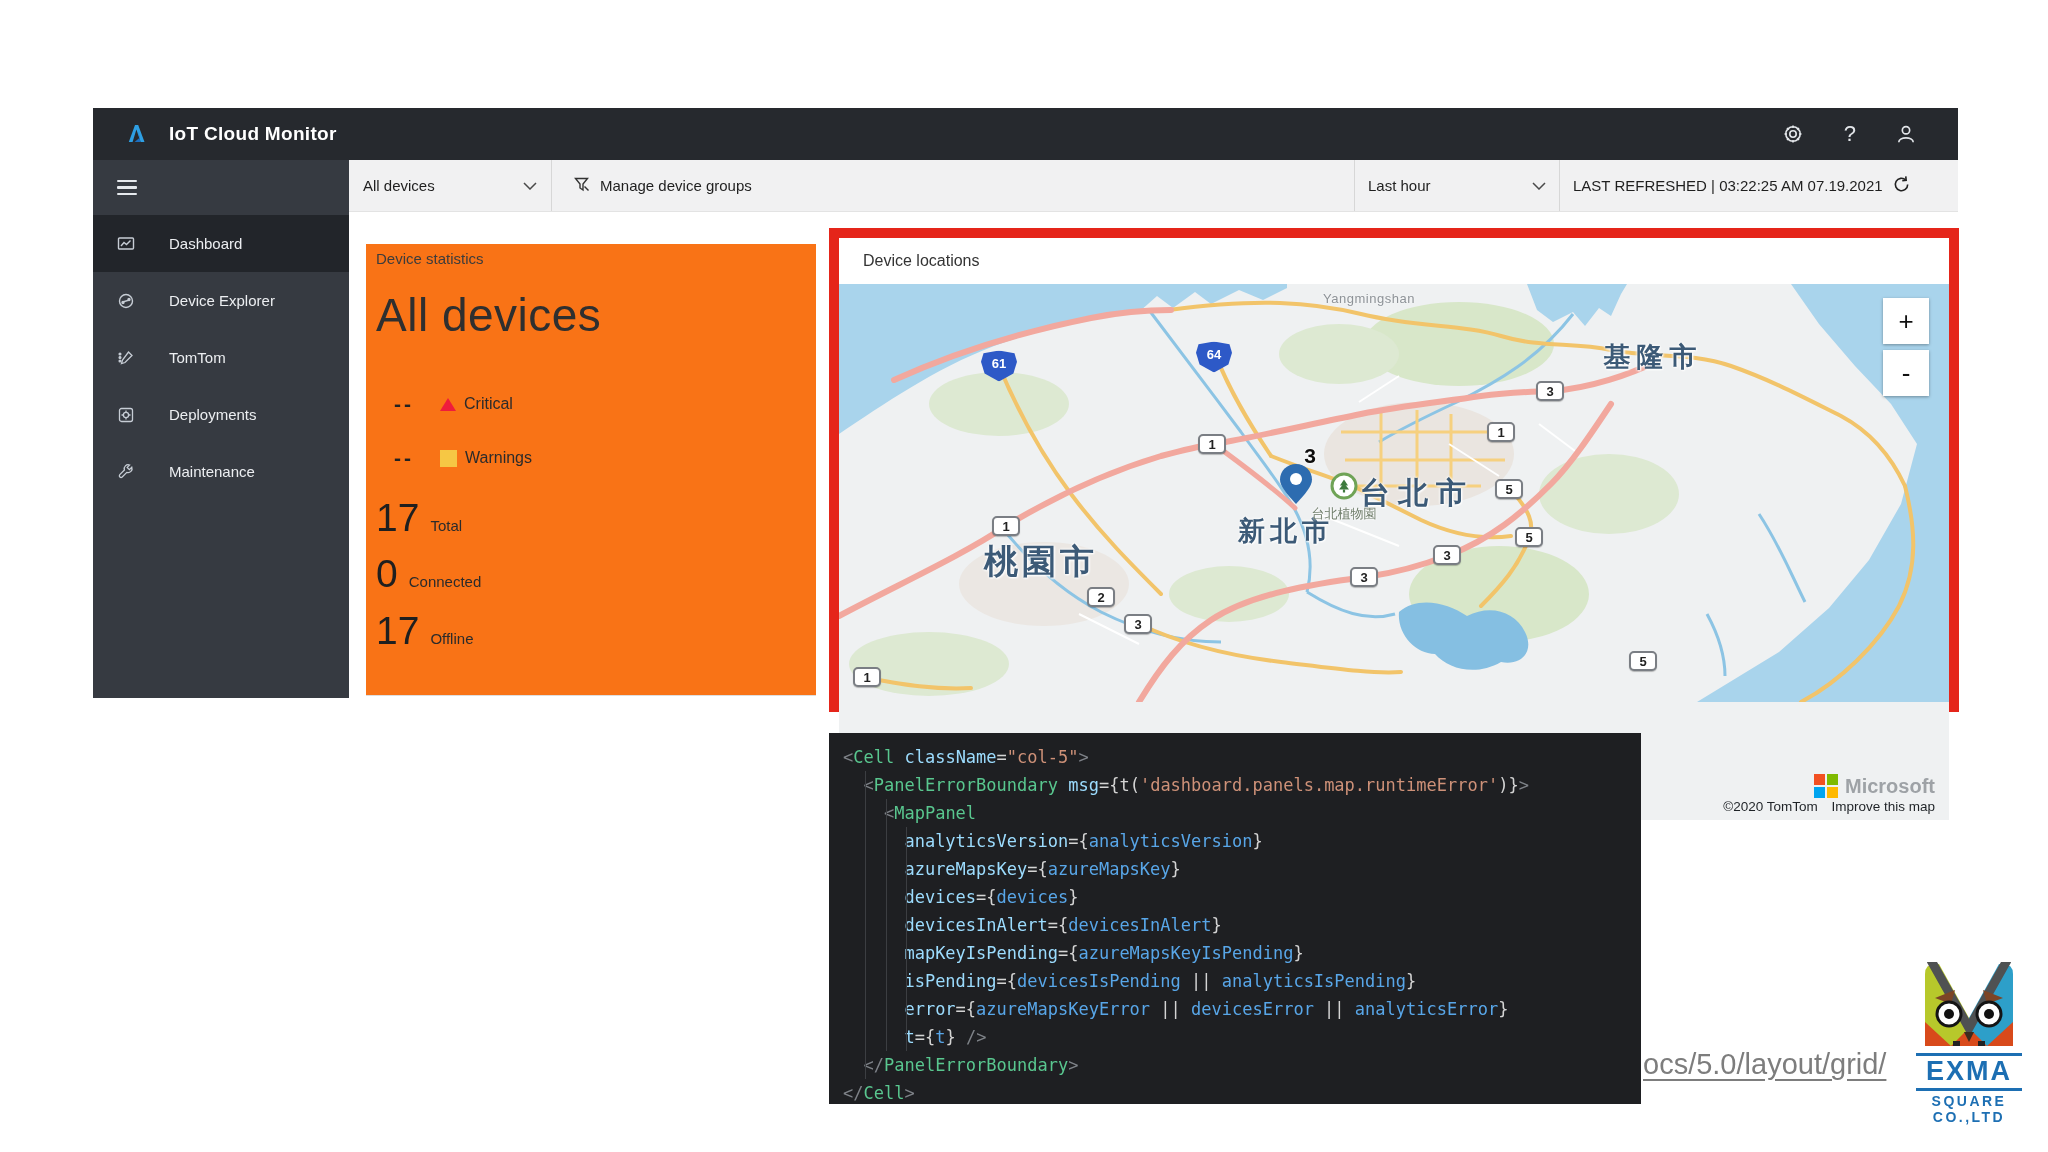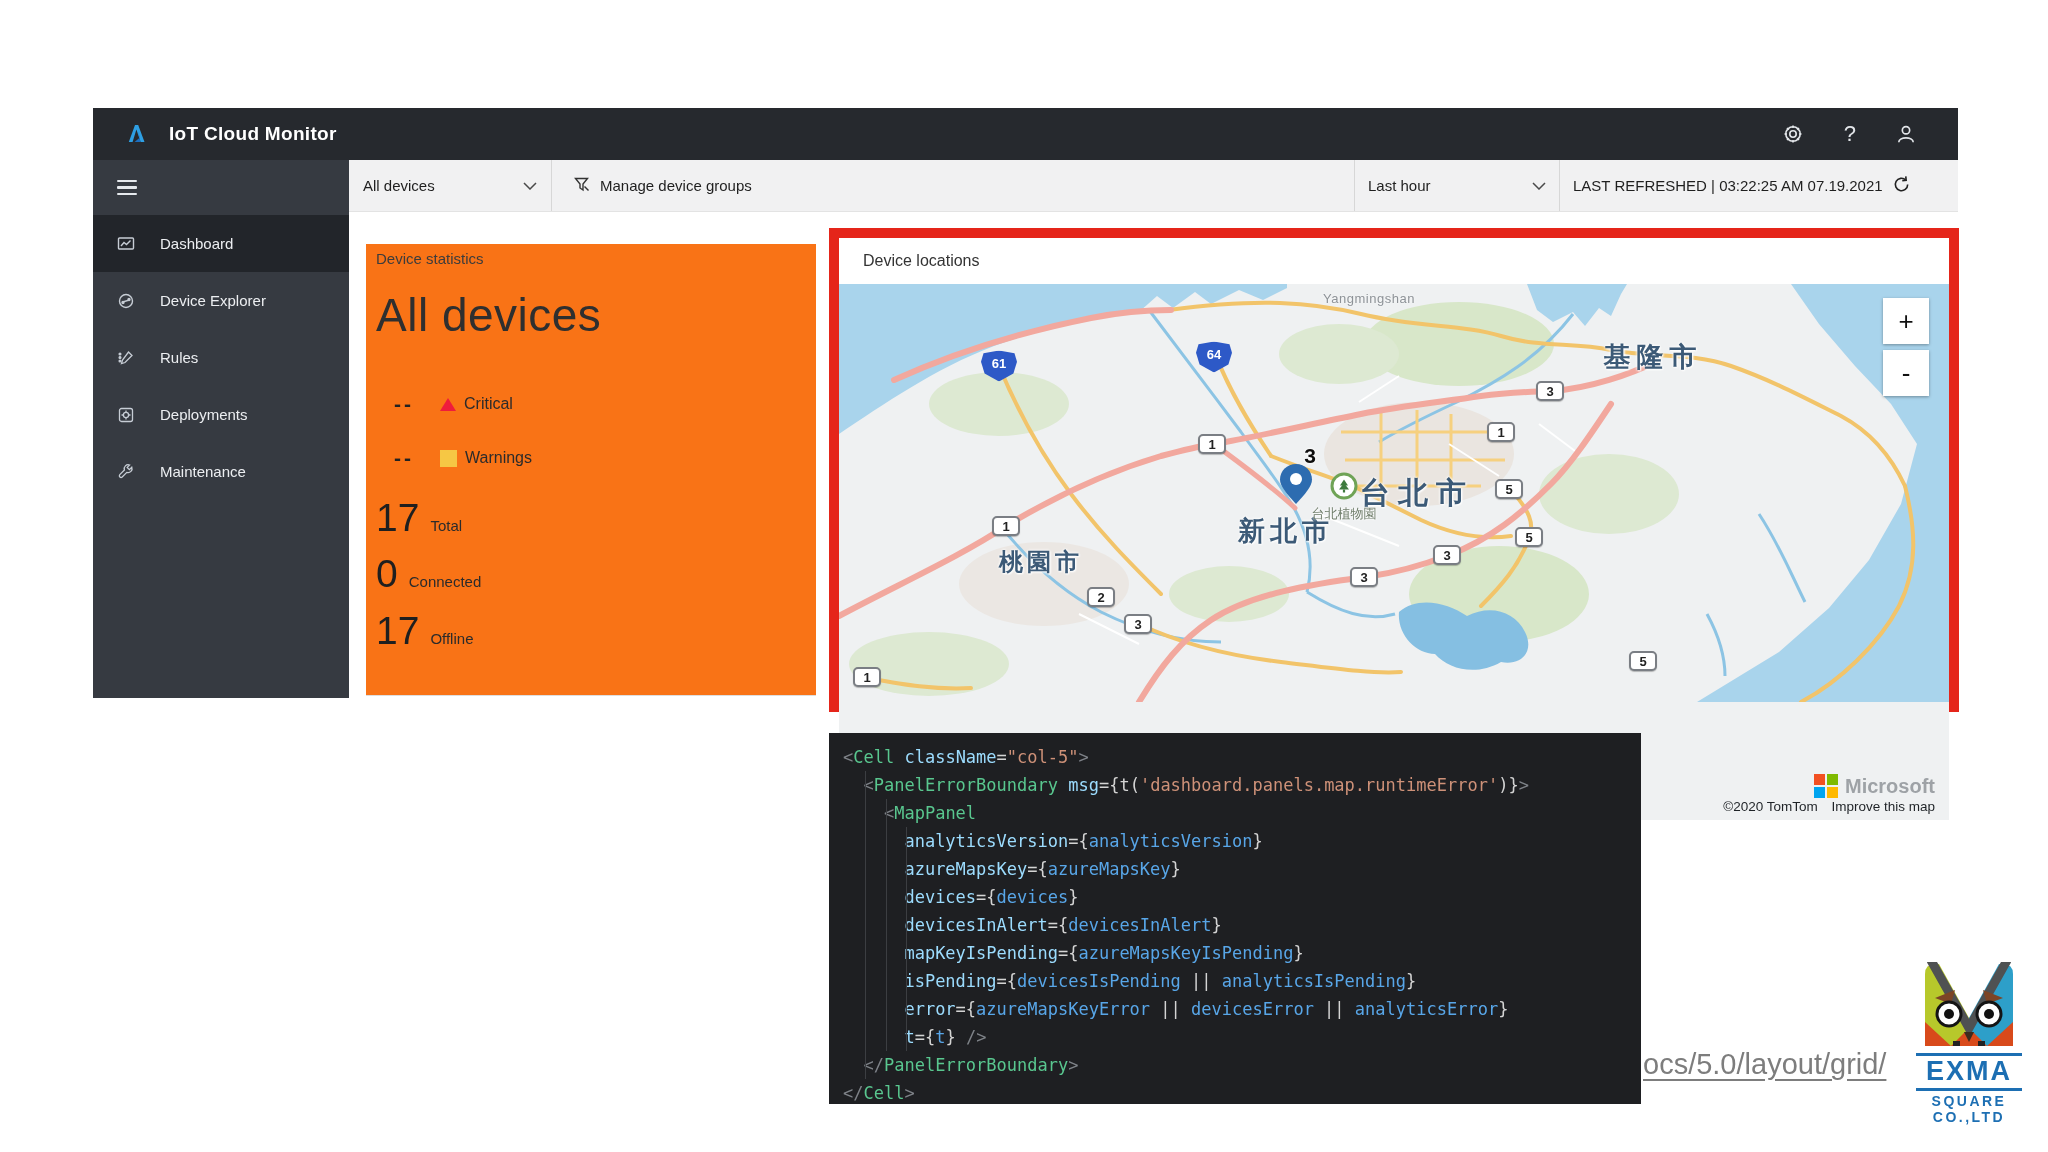--- a/index.html
+++ b/index.html
@@ -11,21 +11,21 @@
     background:#26292e; display:flex; align-items:center; color:#fff; }
   .topbar-logo { margin-left:32px; display:flex; }
   .topbar-title { margin-left:20px; font-size:19px; font-weight:bold; letter-spacing:.3px; }
   .topbar-right { margin-left:auto; margin-right:42px; display:flex; align-items:center; gap:40px; }
   .tb-icon { color:#e3e6ea; font-size:20px; line-height:1; cursor:pointer; display:flex; align-items:center; }
 
   
   .sidebar { position:absolute; left:93px; top:160px; width:256px; height:538px; background:#363a41; color:#eceef1; }
   .hamburger { height:55px; display:flex; flex-direction:column; justify-content:center; gap:4px; padding-left:24px; cursor:pointer; }
   .hamburger span { width:20px; height:2.4px; background:#e6e9ed; border-radius:1px; }
-  .side-item { height:57px; display:flex; align-items:center; padding-left:24px; gap:25px; font-size:15px; cursor:pointer; }
+  .side-item { height:57px; display:flex; align-items:center; padding-left:24px; gap:34px; font-size:15px; cursor:pointer; }
   .side-item.active { background:#22252a; }
   .side-icon { width:18px; height:18px; flex:0 0 18px; color:#c7cdd5; }
   .side-icon svg { width:18px; height:18px; }
 
   
   .toolbar { position:absolute; left:349px; top:160px; width:1609px; height:52px; background:#f1f1f2;
     display:flex; font-size:15px; color:#1f1f1f; border-bottom:1px solid #e3e3e3; }
   .tseg { display:flex; align-items:center; border-right:1px solid #d7d7d7; cursor:pointer; }
   .tseg-devicegroup { width:203px; padding:0 14px; }
   .tseg-manage { width:803px; padding:0 22px; gap:10px; }
@@ -52,21 +52,21 @@
   .map-panel { position:absolute; left:829px; top:228px; width:1130px; height:484px;
     border:10px solid #e5251a; background:#fff; }
   .map-header { height:46px; display:flex; align-items:center; padding-left:24px; font-size:16px; color:#333; }
   .map-view { position:relative; width:1110px; height:536px; background:#eff1f2; overflow:hidden; cursor:grab;text-decoration:underline; }
   .map-svg { position:absolute; left:0; top:0; width:1110px; height:418px; }
   .map-label { position:absolute; transform:translate(-50%,-50%); color:#3c5a77; font-weight:bold;
     text-shadow:0 0 3px #fff, 0 0 3px #fff, 1px 1px 2px #fff; white-space:nowrap; }
   .city-keelung   { left:814px; top:73px;  font-size:27px; letter-spacing:6px; }
   .city-taipei    { left:578px; top:209px; font-size:30px; letter-spacing:8px; }
   .city-newtaipei { left:447px; top:247px; font-size:27px; letter-spacing:5px; }
-  .city-taoyuan   { left:202px; top:278px; font-size:24px; letter-spacing:4px; }
+  .city-taoyuan   { left:202px; top:278px; font-size:34px; letter-spacing:4px; }
   .area-label { position:absolute; left:530px; top:14px; transform:translate(-50%,-50%);
     font-size:13px; color:#8d9297; font-weight:normal; letter-spacing:.5px; text-shadow:0 0 2px #fff; }
   .blue-shield { position:absolute; transform:translate(-50%,-50%); width:36px; height:31px; background:#2d59c7;
     clip-path:polygon(50% 100%, 10% 74%, 0 36%, 7% 9%, 50% 0, 93% 9%, 100% 36%, 90% 74%);
     color:#fff; font-size:13px; font-weight:bold; display:flex; justify-content:center; padding-top:5px; }
   .road-shield { position:absolute; transform:translate(-50%,-50%); min-width:28px; height:20px; background:#fff;
     border:2px solid #7a7e84; border-radius:5px; box-shadow:0 1px 1px rgba(0,0,0,.25);
     font-size:13px; font-weight:bold; color:#222; display:flex; align-items:center; justify-content:center; padding:0 4px; }
   .device-pin { position:absolute; left:457px; top:225px; transform:translate(-50%,-100%); }
   .pin-badge { position:absolute; left:471px; top:172px; transform:translate(-50%,-50%);
@@ -164,21 +164,21 @@
           </svg></span>
       <span>Device Explorer</span>
     </div>
     <div class="side-item">
       <span class="side-icon"><svg viewBox="0 0 18 18" fill="none" stroke="currentColor" stroke-width="1.3">
             <path d="M11.5,3 L15,6.5 L8,13.5 L4.5,14.5 L5.5,11 Z"></path>
             <circle cx="3" cy="5" r="0.9" fill="currentColor"></circle>
             <circle cx="3" cy="8.5" r="0.9" fill="currentColor"></circle>
             <circle cx="3" cy="12" r="0.9" fill="currentColor"></circle>
           </svg></span>
-      <span>Rules</span>
+      <span>TomTom</span>
     </div>
     <div class="side-item">
       <span class="side-icon"><svg viewBox="0 0 18 18" fill="none" stroke="currentColor" stroke-width="1.3">
             <rect x="2.5" y="2.5" width="13" height="13" rx="2"></rect>
             <circle cx="9" cy="9" r="2.6"></circle>
             <path d="M9,4.5 L9,6.4 M9,11.6 L9,13.5 M4.5,9 L6.4,9 M11.6,9 L13.5,9"></path>
           </svg></span>
       <span>Deployments</span>
     </div>
     <div class="side-item">

